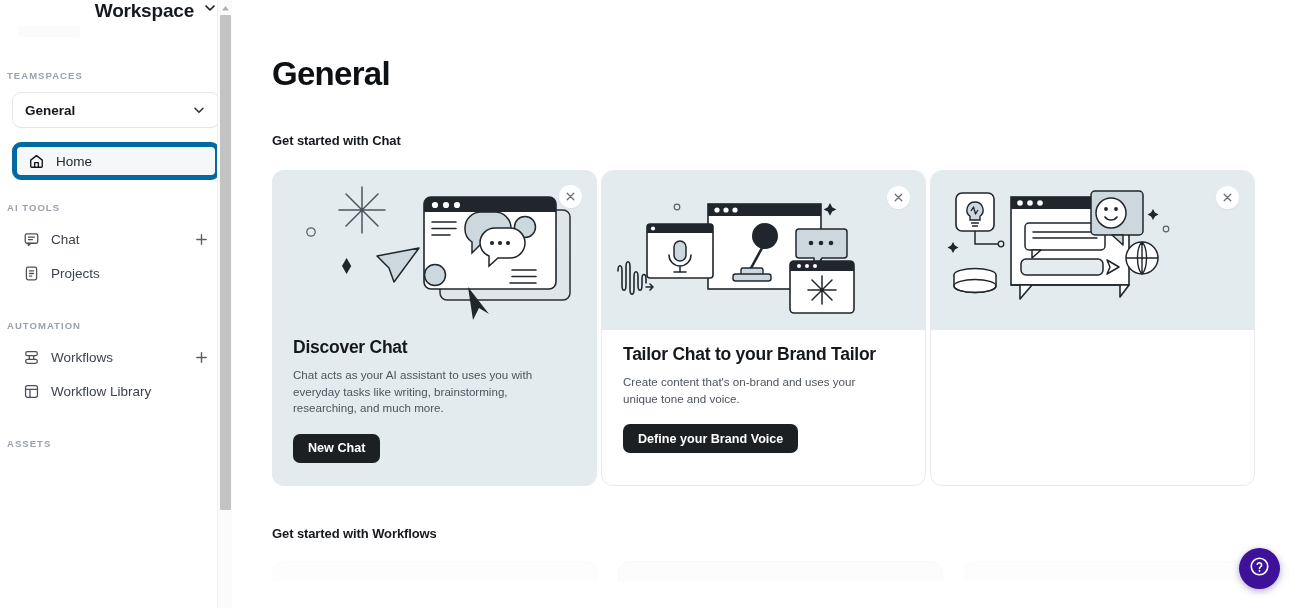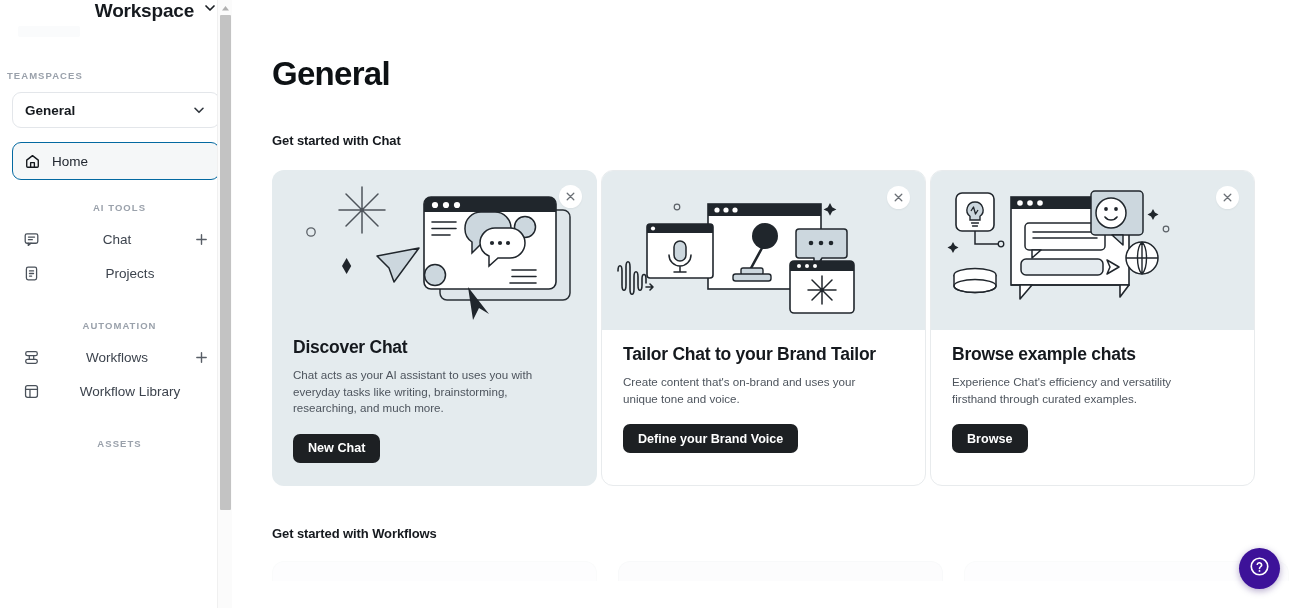--- a/index.html
+++ b/index.html
@@ -45,26 +45,26 @@
     margin: 11px 12px 0 12px;
     height: 36px; border: 1px solid #e3e6ea; border-radius: 9px;
     display: flex; align-items: center; padding: 0 12px;
     background: #fff;
   }
   .ts-select .lbl { font-size: 13.5px; font-weight: 700; color: #15191e; flex: 1; }
 
   .home-row {
     margin: 14px 12px 0 12px;
     height: 38px; border-radius: 9px;
-    background: #f5f7f8; border: 1px solid #0369a1;
+    background: #f5f7f8; border: 5px solid #0369a1;
     display: flex; align-items: center; padding: 0 11px; gap: 11px;
   }
   .home-row .lbl { font-size: 13.5px; color: #222831; font-weight: 400; }
 
-  .sb-group { margin-top: 22px; text-align: center; }
+  .sb-group { margin-top: 22px; }
   .sb-group.pad-lg { margin-top: 30px; }
 
   .nav-item {
     height: 34px; margin: 0 12px; border-radius: 8px;
     display: flex; align-items: center; padding: 0 11px; gap: 11px;
   }
   .nav-item .lbl { font-size: 13.5px; color: #3c434d; flex: 1; }
   .nav-item .plus { width: 15px; height: 15px; opacity: .85; }
   .ico { width: 17px; height: 17px; flex: 0 0 17px; display: block; }
   .ico svg { display: block; }
@@ -441,25 +441,20 @@
               <circle cx="180" cy="42" r="15" fill="#ffffff" stroke="#20262c" stroke-width="1.5"></circle>
               <circle cx="175" cy="38" r="1.9" fill="#20262c"></circle>
                 <circle cx="185" cy="38" r="1.9" fill="#20262c"></circle>
               <path d="M174 46a7.5 7.5 0 0012 0" fill="none" stroke="#20262c" stroke-width="1.6" stroke-linecap="round"></path>
 
               <circle cx="211" cy="87" r="16" fill="#ffffff" stroke="#20262c" stroke-width="1.5"></circle>
               <path d="M195 87h32M211 71v32M211 71c-6 6-6 26 0 32M211 71c6 6 6 26 0 32" fill="none" stroke="#20262c" stroke-width="1.4"></path>
             </svg>
           </div>
         </div>
-        <div class="card-body">
-          <div class="card-title">Browse example chats</div>
-          <div class="card-desc">Experience Chat's efficiency and versatility firsthand through curated examples.</div>
-          <button class="card-btn">Browse</button>
-        </div>
       </section>
     </div>
 
     <h2 class="section-head">Get started with Workflows</h2>
 
     <div class="wf-peek">
       <div class="pk a"></div>
       <div class="pk b"></div>
       <div class="pk c"></div>
     </div>

